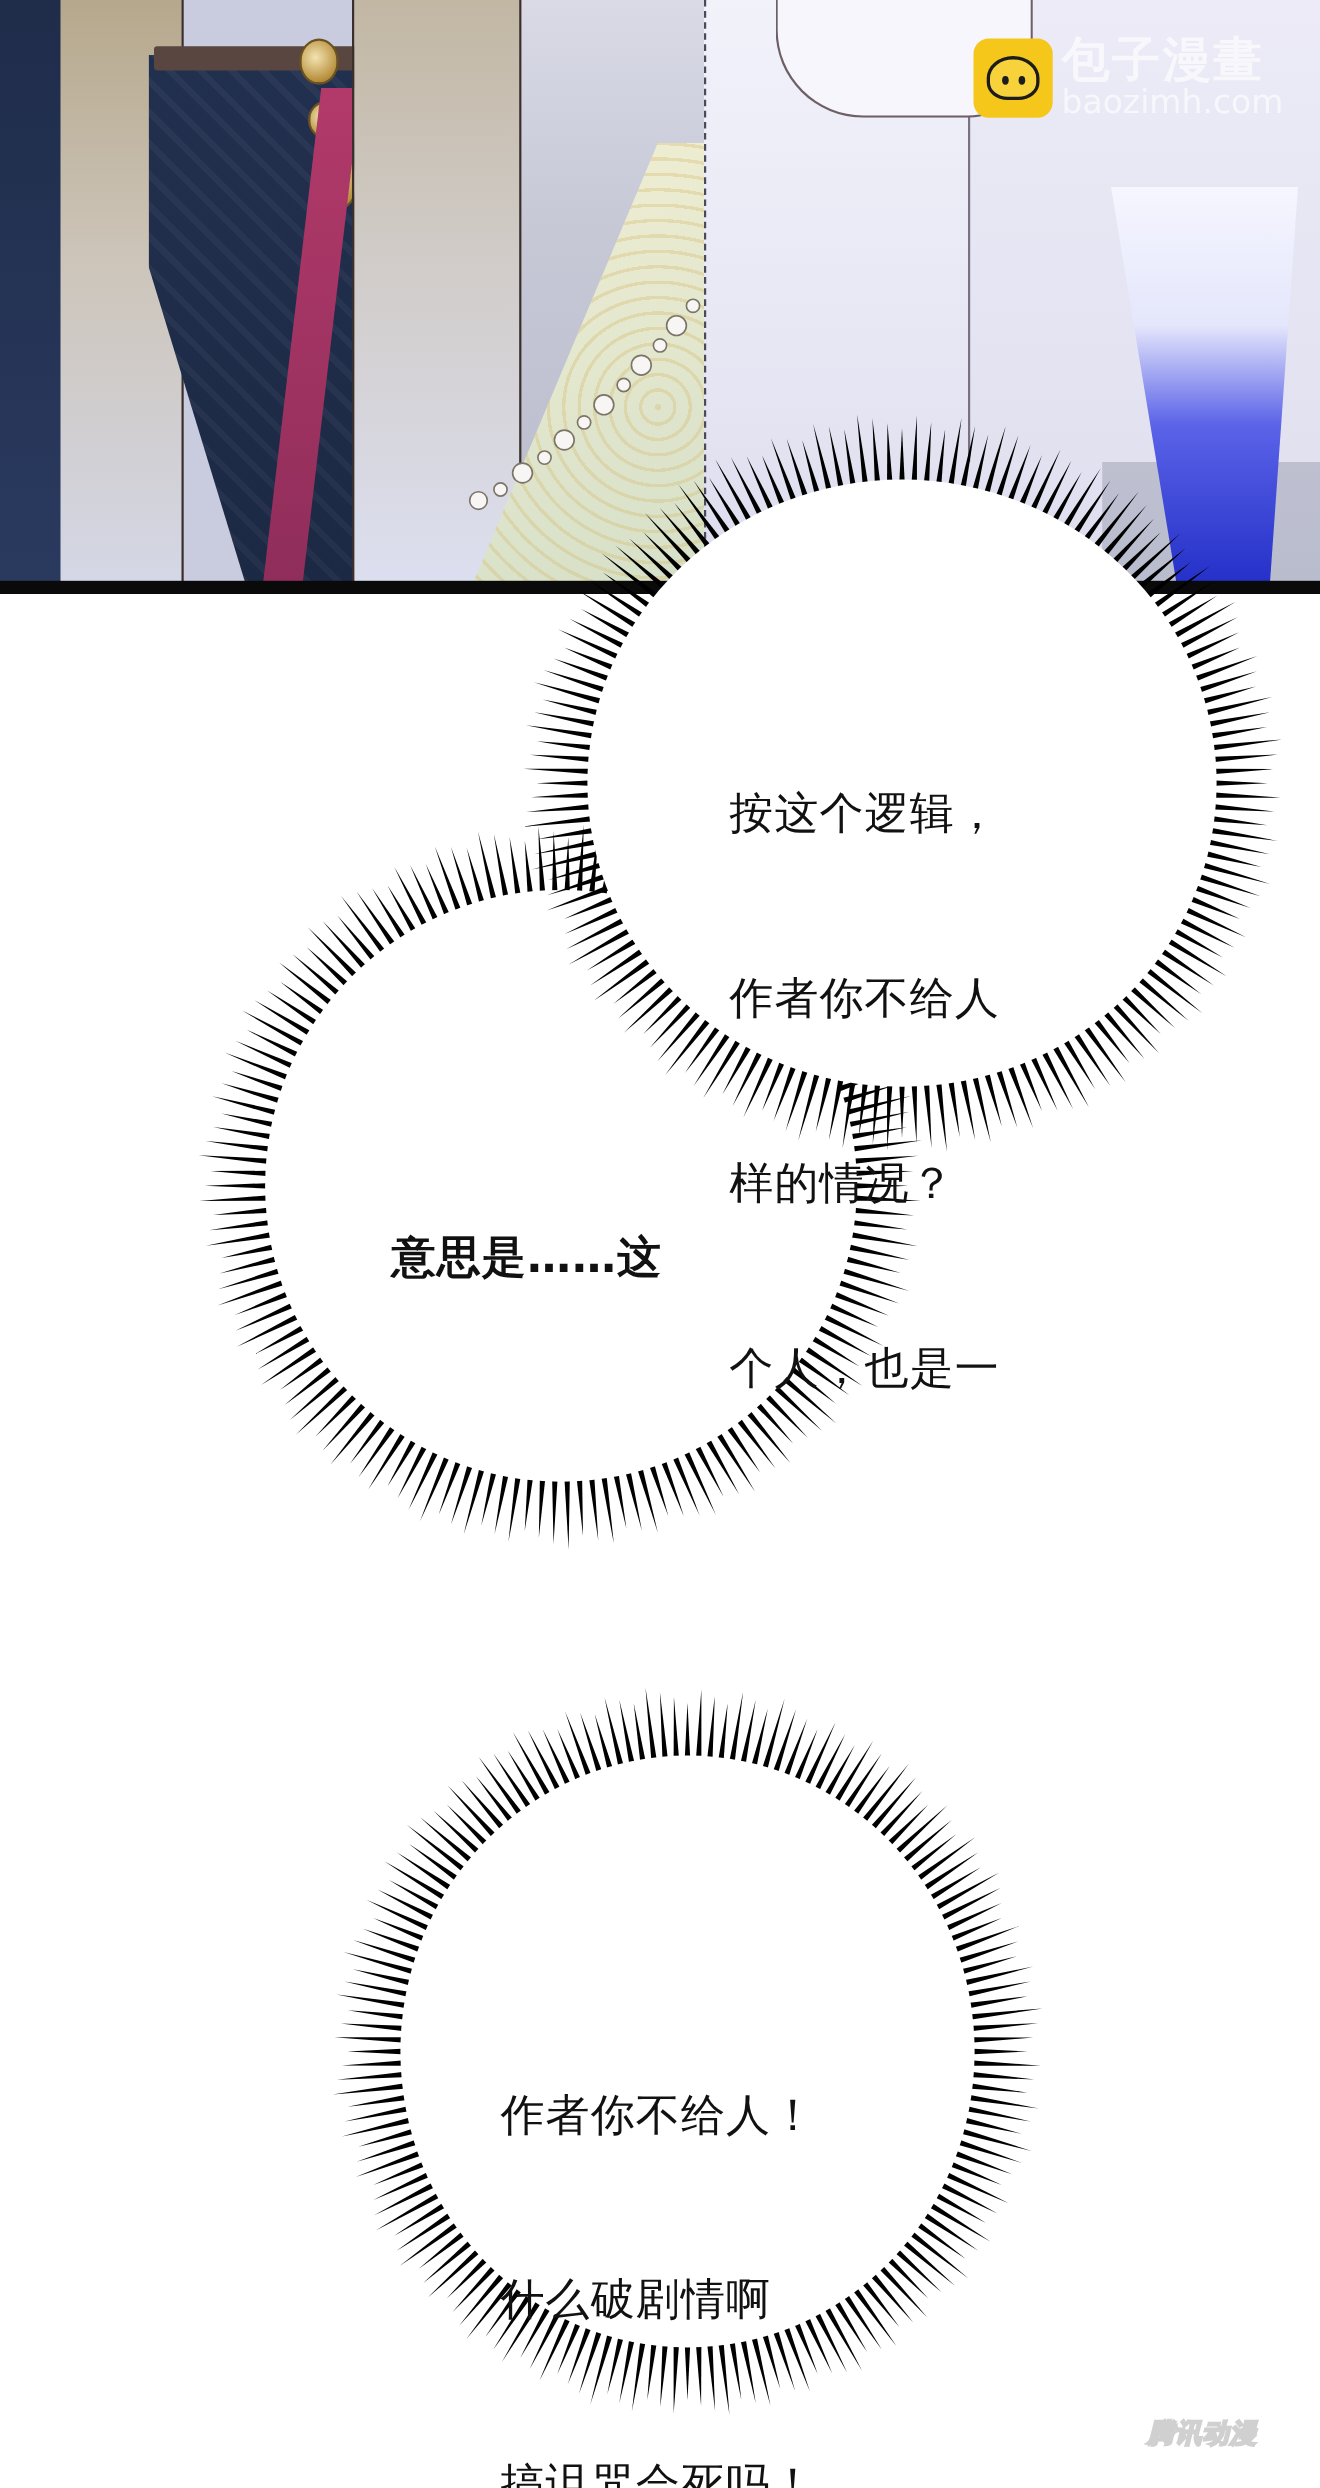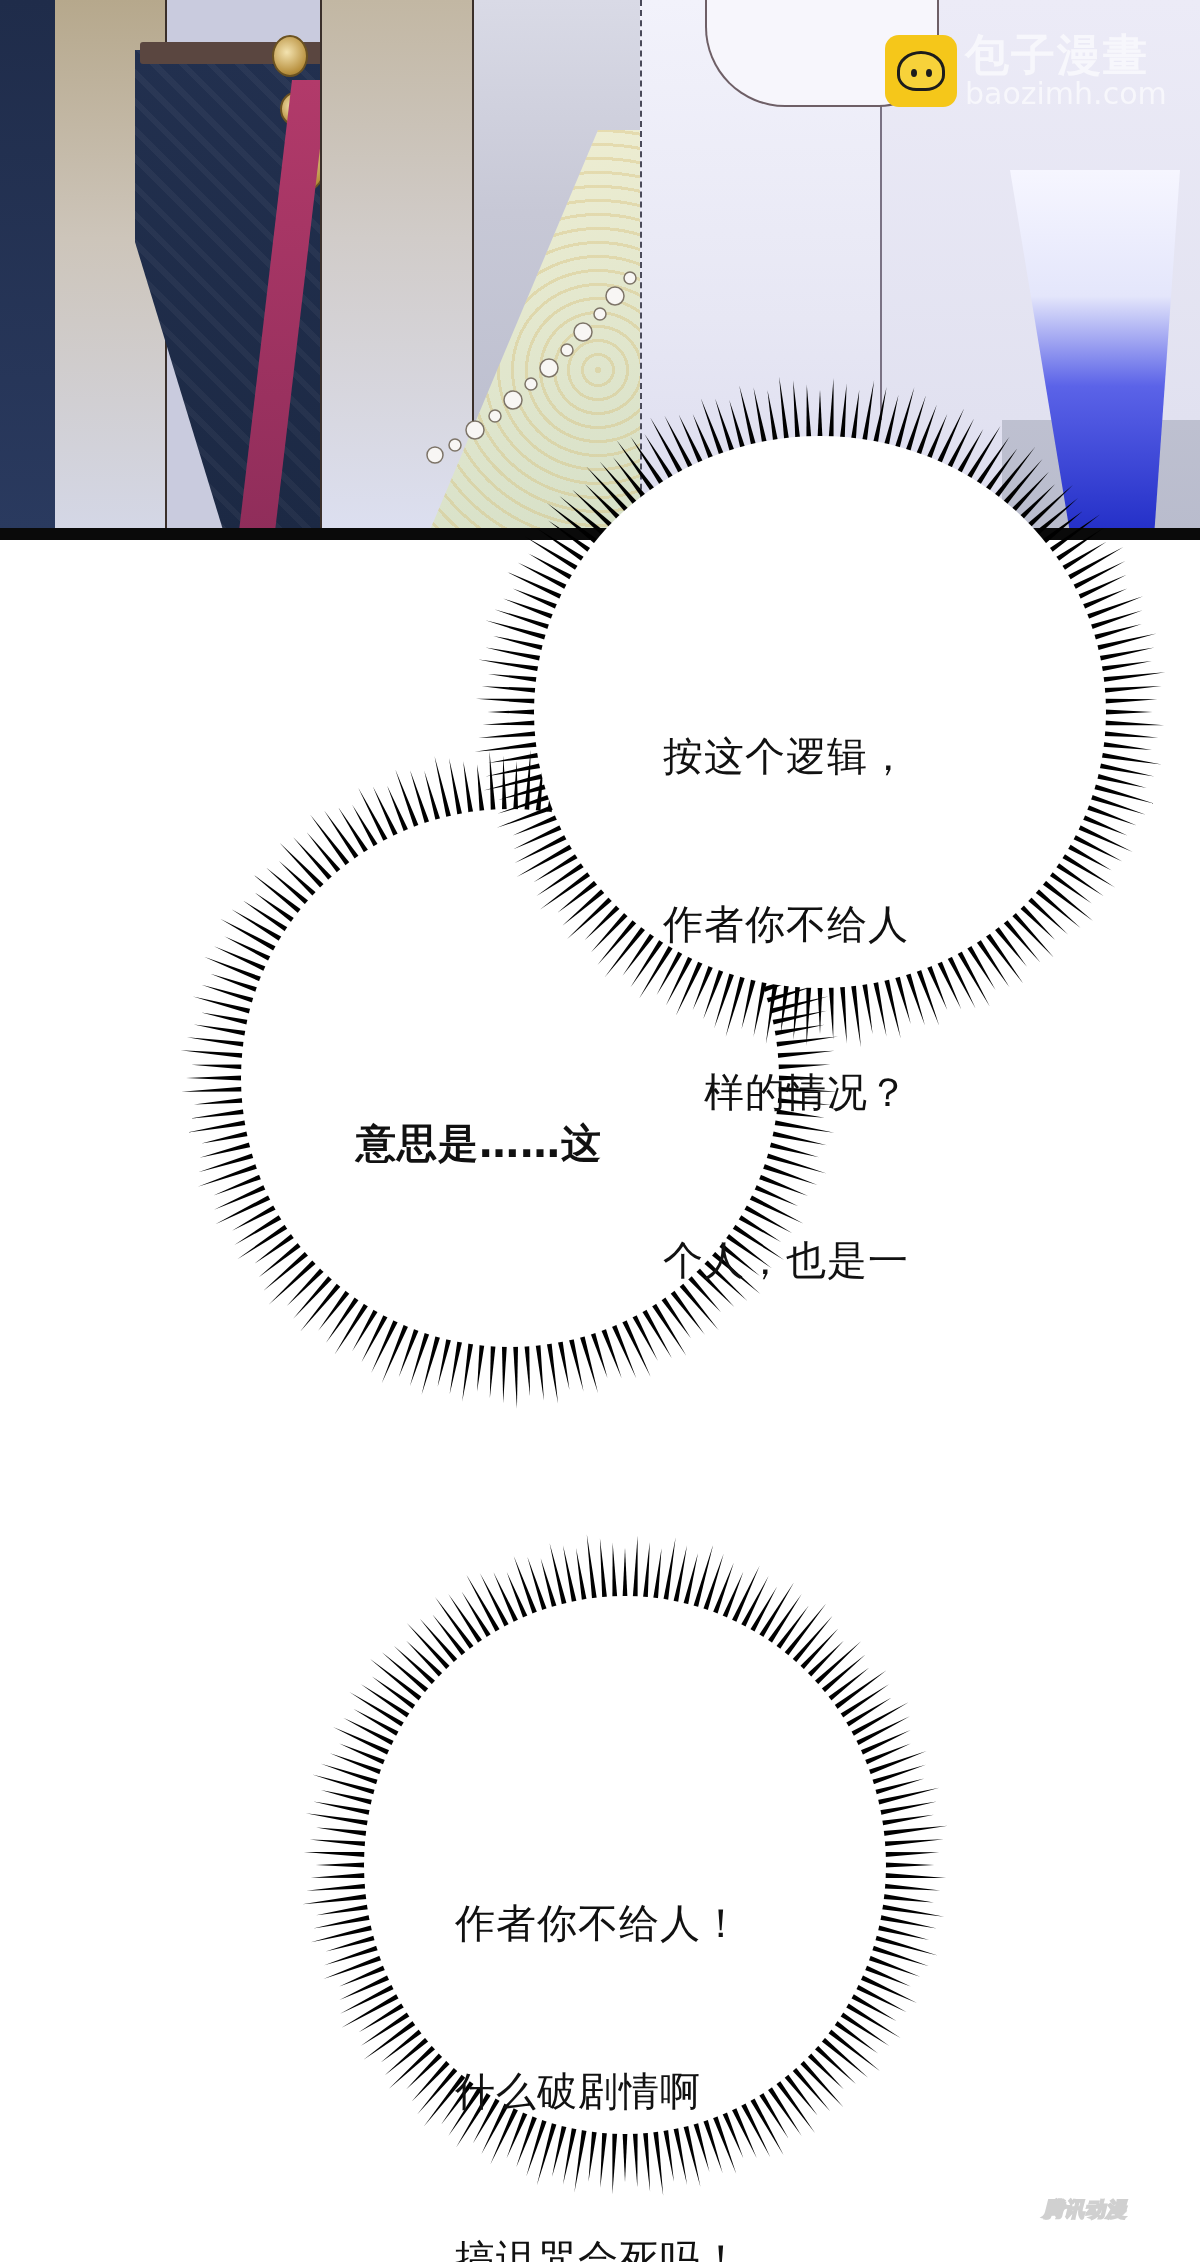--- a/index.html
+++ b/index.html
@@ -50,21 +50,21 @@
     border:3px solid #1c1c1c; border-radius:50% 50% 40% 40%; box-sizing:border-box; }
   .wm-logo .eye { position:absolute; top:34px; width:6px; height:8px; background:#1c1c1c; border-radius:50%; }
   .wm-text { display:flex; flex-direction:column; color:rgba(255,255,255,0.62); line-height:1; }
   .wm-title { font-size:44px; font-weight:bold; letter-spacing:2px; }
   .wm-url { font-size:30px; margin-top:2px; }
 
   
   .burst { position:absolute; }
   .bubble-text { position:absolute; color:#111; font-size:40px; line-height:56px; white-space:pre; letter-spacing:1px; }
 
-  .footer-wm { position:absolute; left:1043px; top:2196px; font-size:20px; font-weight:bold; font-style:italic;
+  .footer-wm { position:absolute; left:1043px; top:2196px; font-size:24px; font-weight:bold; font-style:italic;
     color:#ffffff; letter-spacing:1px; -webkit-text-stroke:2px #d0d0d0; }
 </style>
 </head>
 <body>
 
 <div class="panel">
   <div class="art bg-right"></div>
   <div class="art cloak-left"></div>
   <div class="art cape-l"></div>
   <div class="art robe"></div>
@@ -589,21 +589,21 @@
       <path d="M878.3764481766501 1804.7703302955717 L939.289405670937 1787.678226583647 L877.2559104301419 1800.1029546776629 Z" fill="#000"></path>
       <path d="M880.4723896776785 1815.0696783726453 L936.8897191682272 1801.400555022742 L879.5359561320012 1810.3619090267098 Z" fill="#000"></path>
       <path d="M882.1744112708324 1825.4460153866464 L933.9291591713471 1814.8189523043948 L881.4235258386392 1820.7051113517898 Z" fill="#000"></path>
       <path d="M883.4798885621797 1835.883341777991 L947.7075257720728 1825.864748142438 L882.915709054382 1831.1166131846076 Z" fill="#000"></path>
       <path d="M884.38680860036 1846.365563945897 L943.7543482878303 1839.2858159661562 L884.0102049408664 1841.580360743978 Z" fill="#000"></path>
       <path d="M884.8937729804097 1856.8765190635472 L939.2775164784322 1852.337924221385 L884.7053258647661 1852.0802196895916 Z" fill="#000"></path>
     </g>
     <ellipse cx="625" cy="1865" rx="261" ry="269" fill="#fff"></ellipse>
   </svg>
 
-<div class="bubble-text" style="left:663px; top:616px;text-align:right;">
+<div class="bubble-text" style="left:663px; top:600px;">
   <div>按这个逻辑，</div>
   <div>作者你不给人</div>
   <div>样的情况？</div>
   <div>个人，也是一</div>
 </div>
 
 <div class="bubble-text" style="left:356px; top:1003px;font-weight:bold;">
   <div>意思是……这</div>
 </div>
 

